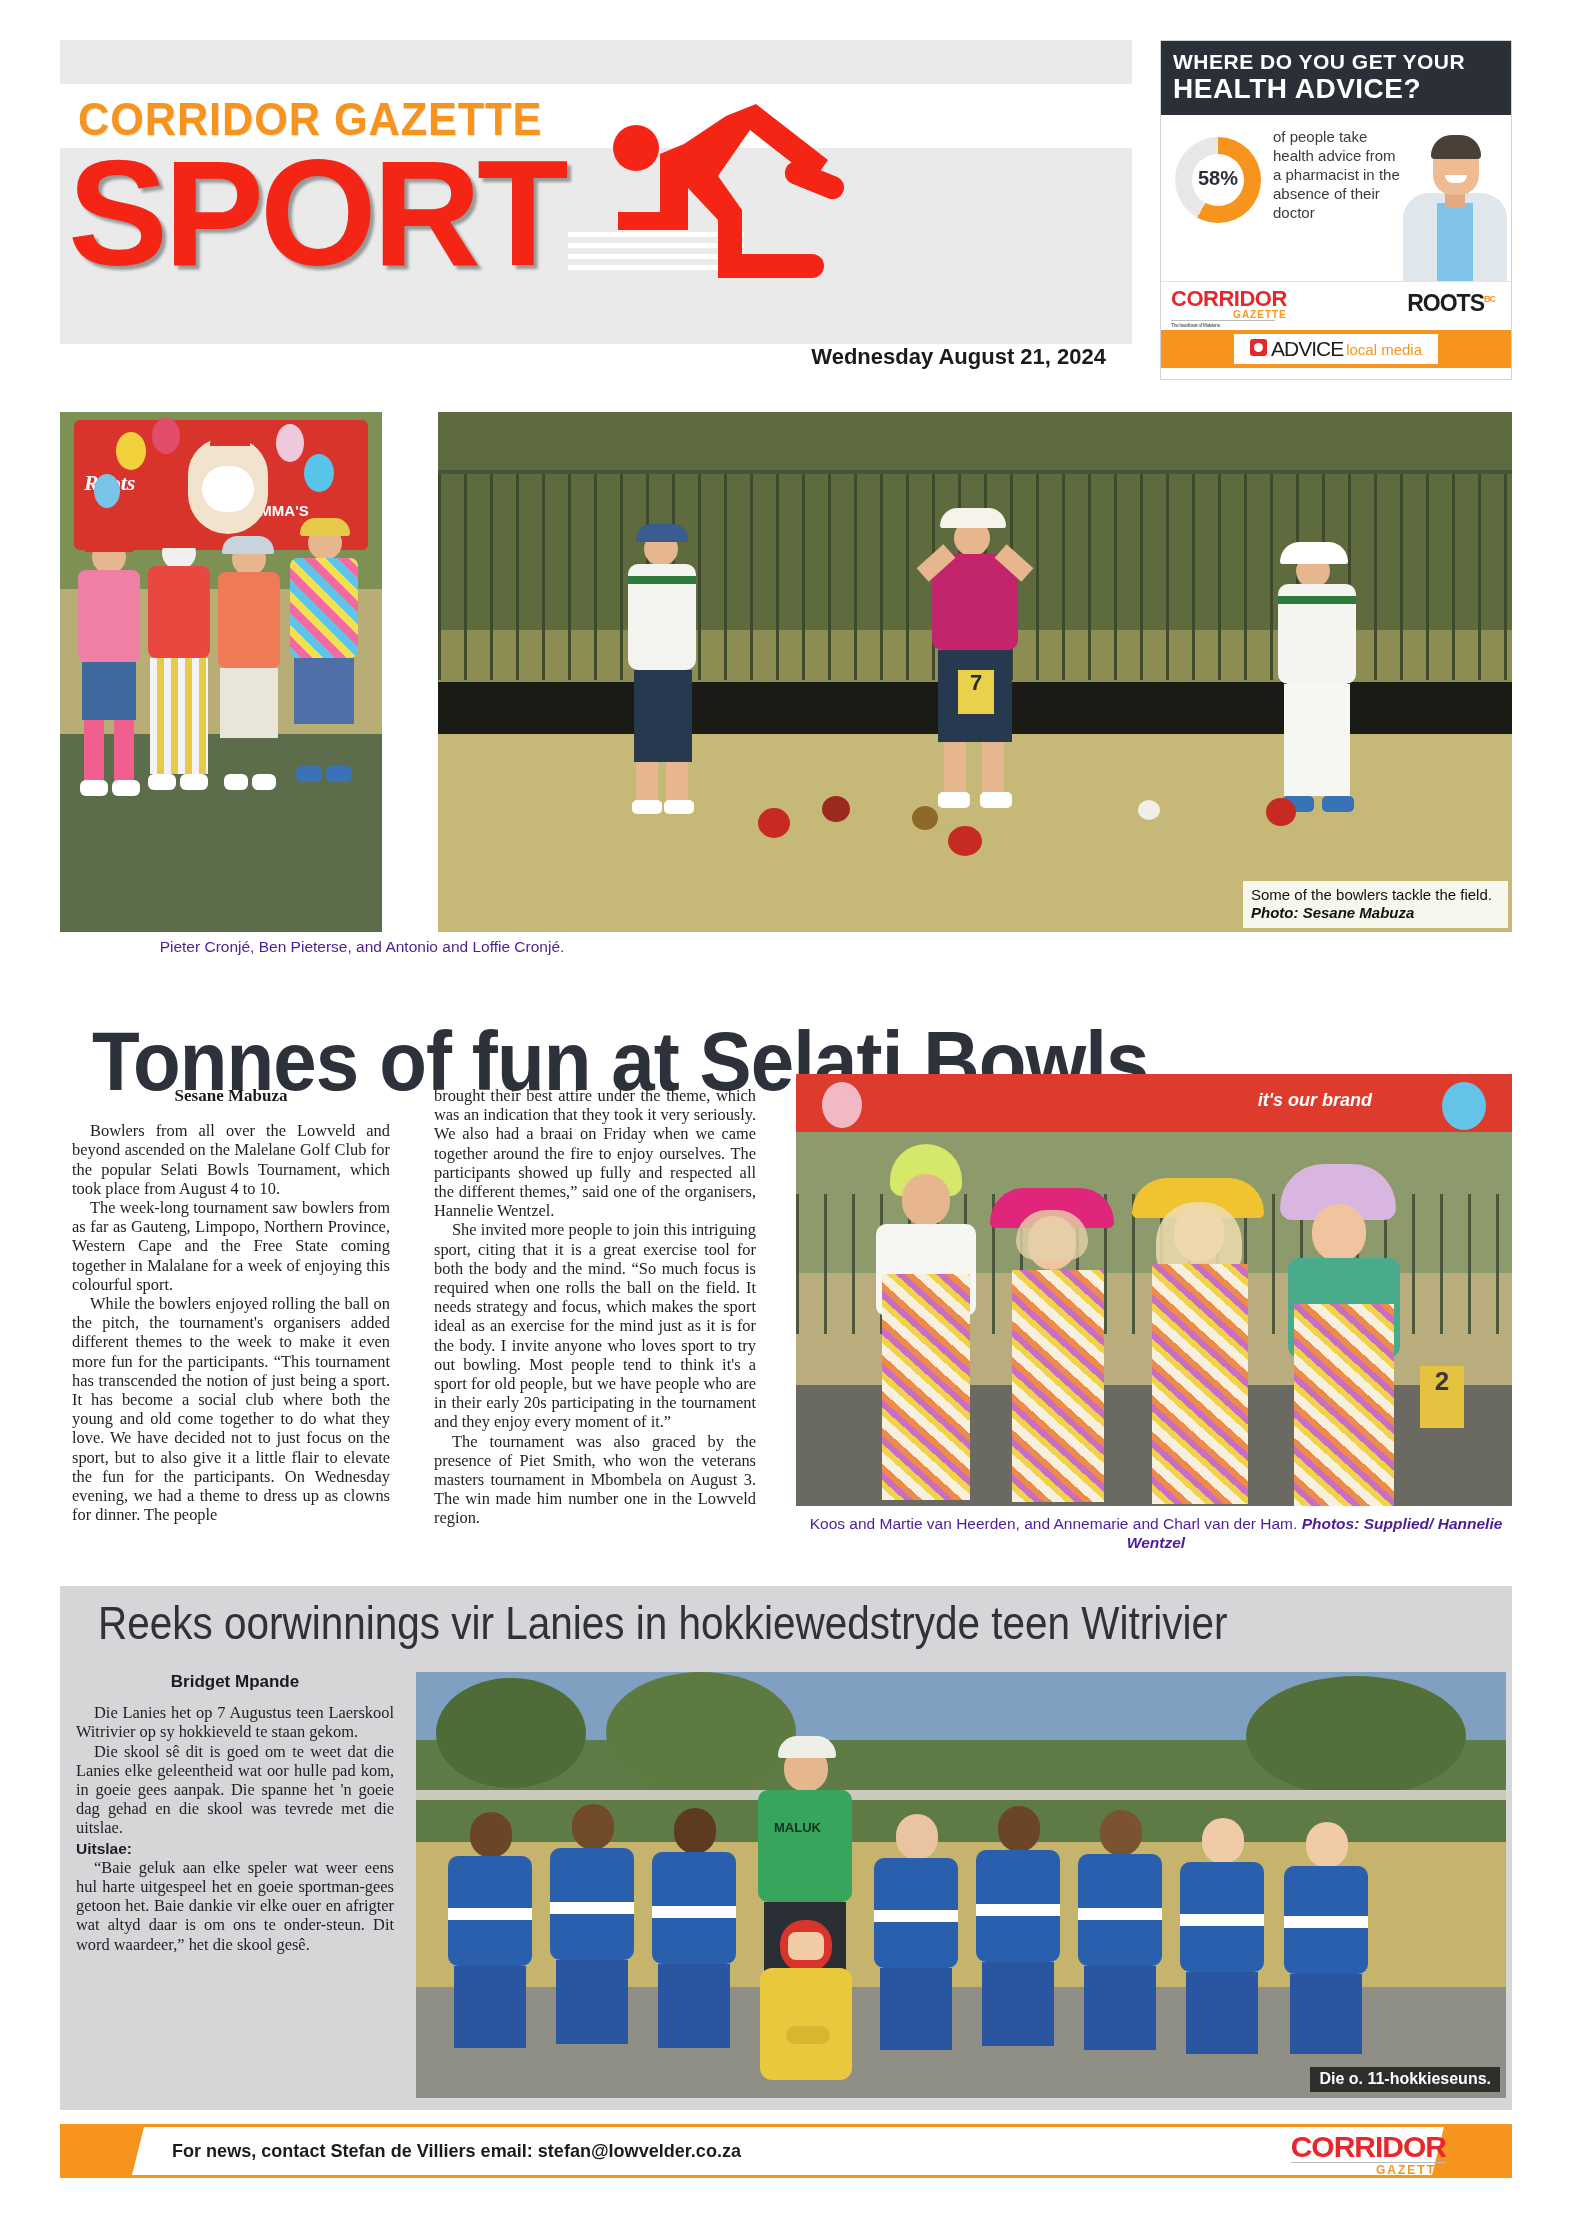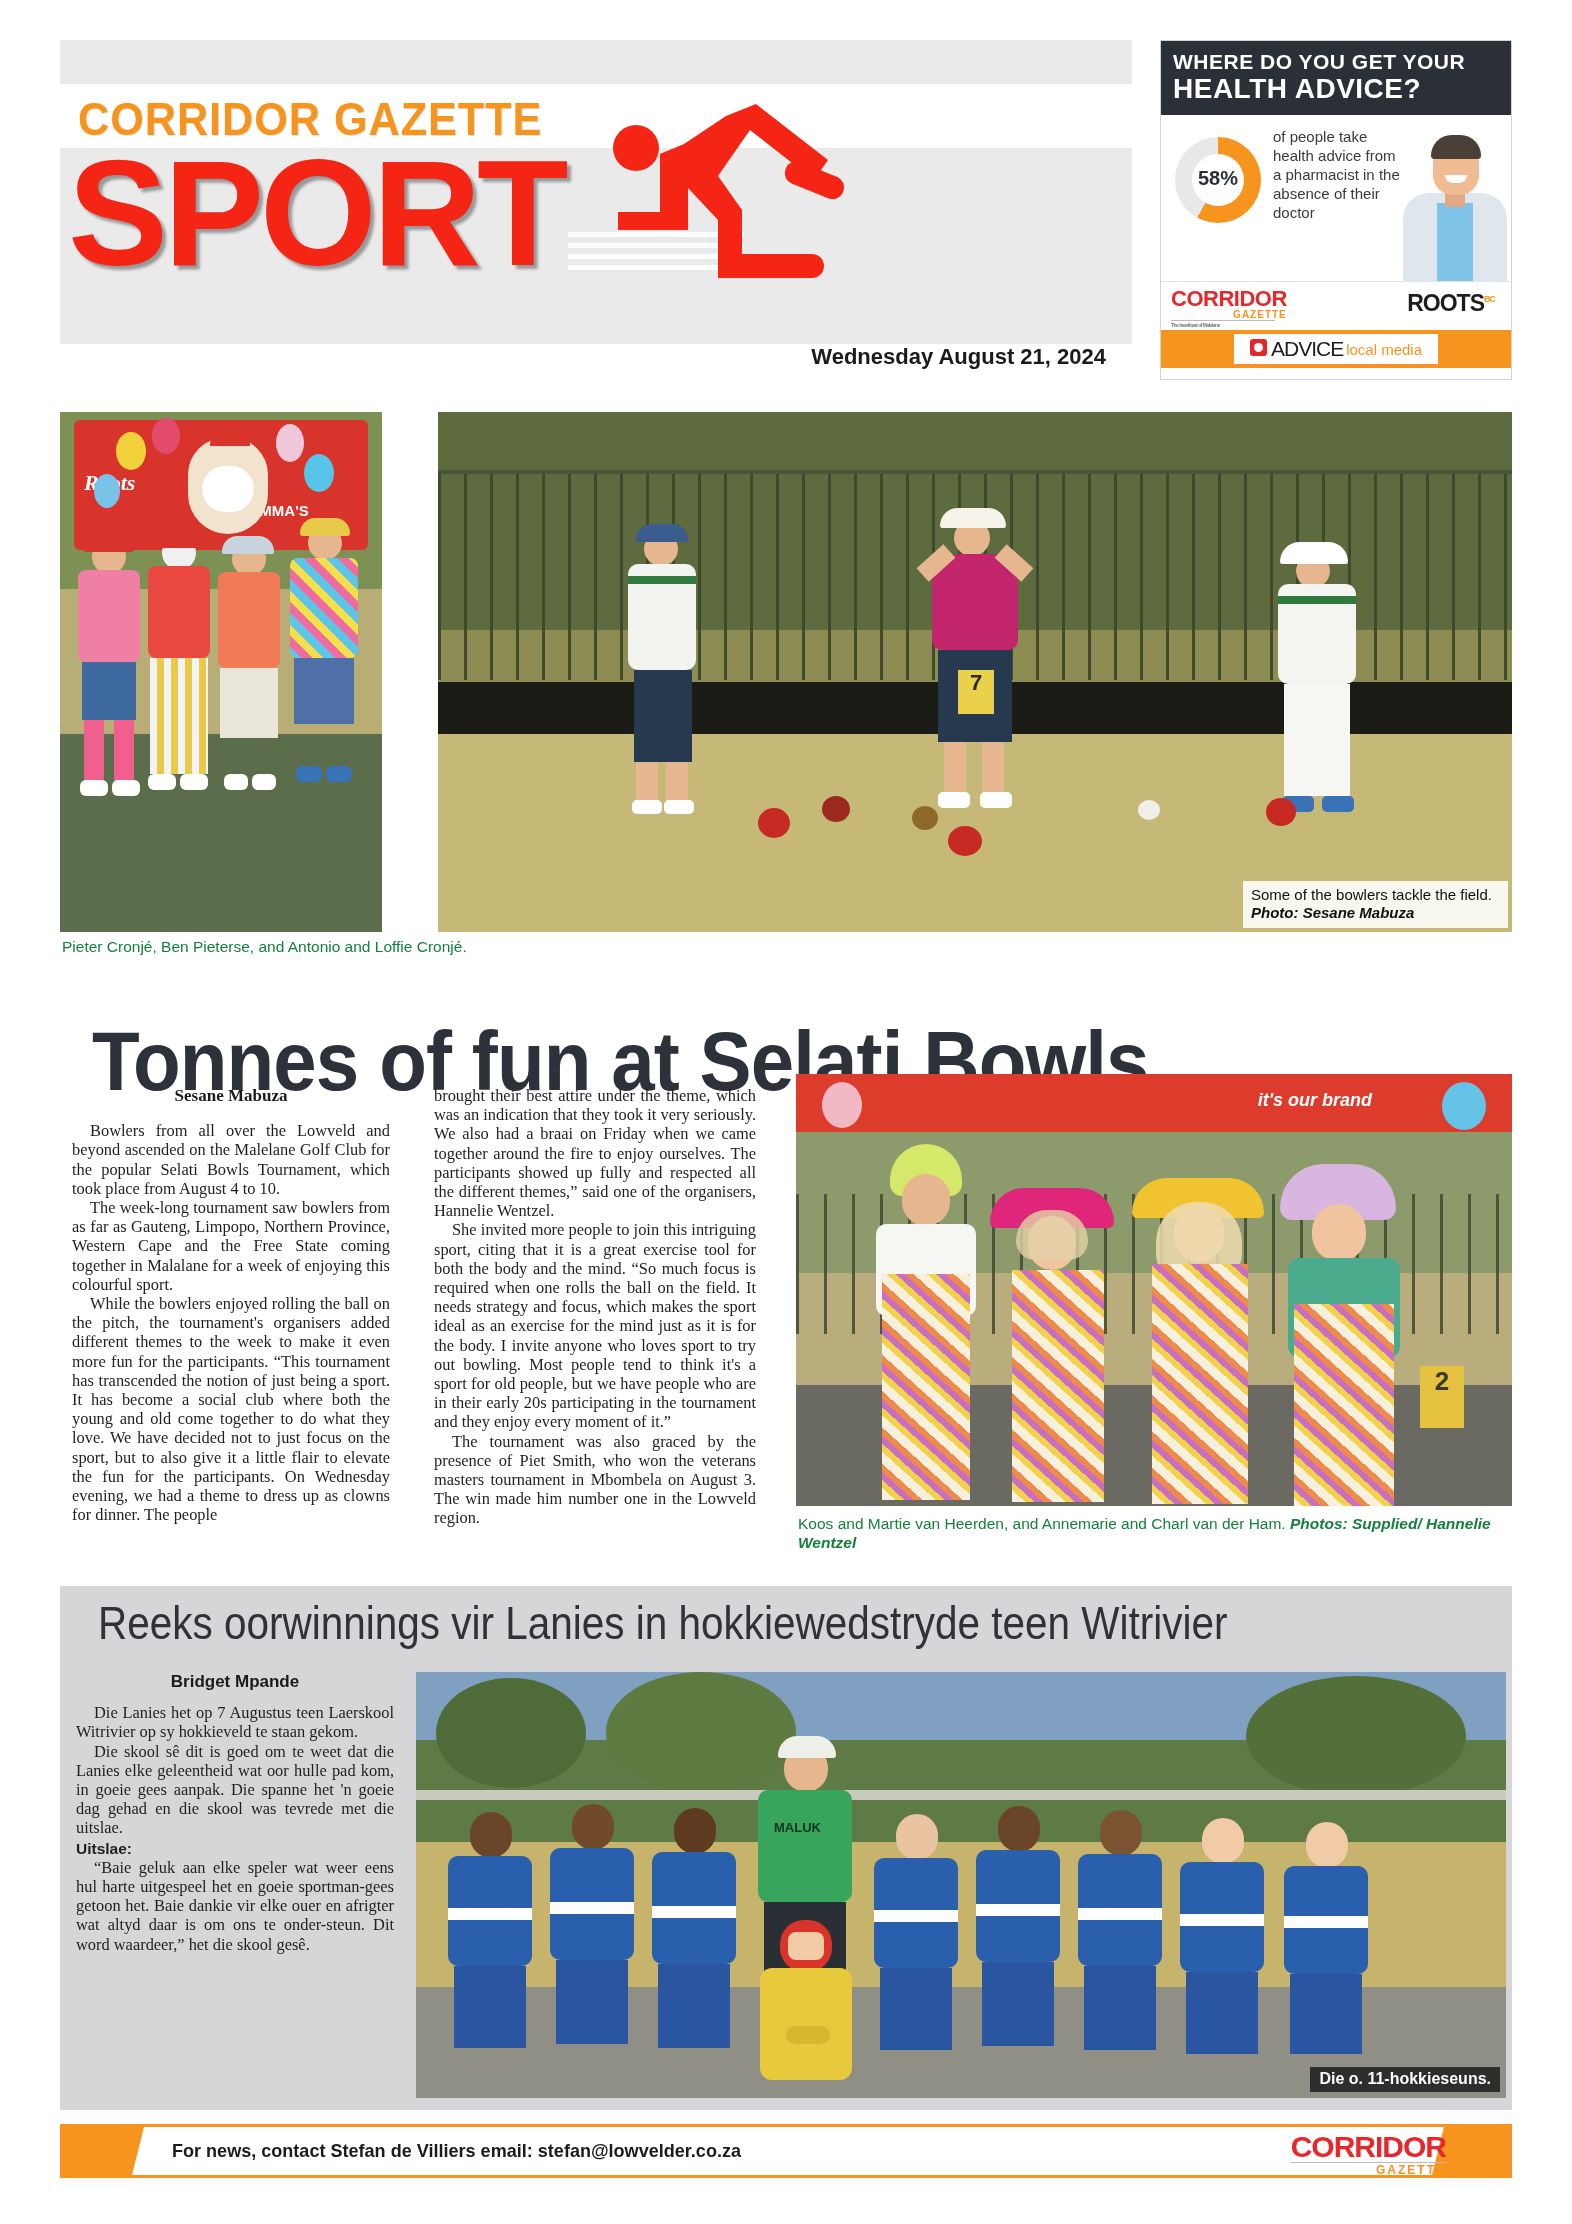--- a/index.html
+++ b/index.html
@@ -54,21 +54,21 @@
   .caxton-inner{display:inline-block;background:#fff;padding:3px 16px;}
   .cax-mark{display:inline-block;width:17px;height:17px;background:#e8272c;border-radius:3px;vertical-align:-3px;margin-right:4px;position:relative;}
   .cax-mark::after{content:"";position:absolute;left:4px;top:4px;width:9px;height:9px;background:#fff;border-radius:50%;}
   .cax-txt{font-size:21px;letter-spacing:-1px;color:#1d1d1d;vertical-align:middle;}
   .cax-sub{font-size:15px;color:#f7941e;vertical-align:middle;margin-left:3px;}
 
   
   .photo{position:absolute;overflow:hidden;background:#cfcfcf;}
   .ph1{left:60px;top:412px;width:322px;height:520px;}
   .ph2{left:438px;top:412px;width:1074px;height:520px;}
-  .cap-plain{position:absolute;font-size:15.5px;color:#15803d;}
+  .cap-plain{position:absolute;font-size:15.5px;color:#4c1d95;text-align:center;}
   .cap1{left:62px;top:938px;width:600px;}
   .cap-overlay{position:absolute;right:4px;bottom:4px;background:rgba(255,255,255,.88);padding:5px 7px 6px 8px;
      font-size:15px;line-height:18px;color:#111;max-width:250px;}
   .cap-overlay b{font-style:italic;}
 
   
   .headline{position:absolute;left:92px;top:962px;width:1400px;font-size:84px;line-height:86px;
     font-weight:bold;color:#2d3139;letter-spacing:-1px;transform:scaleX(.93);transform-origin:left top;}
 
   

